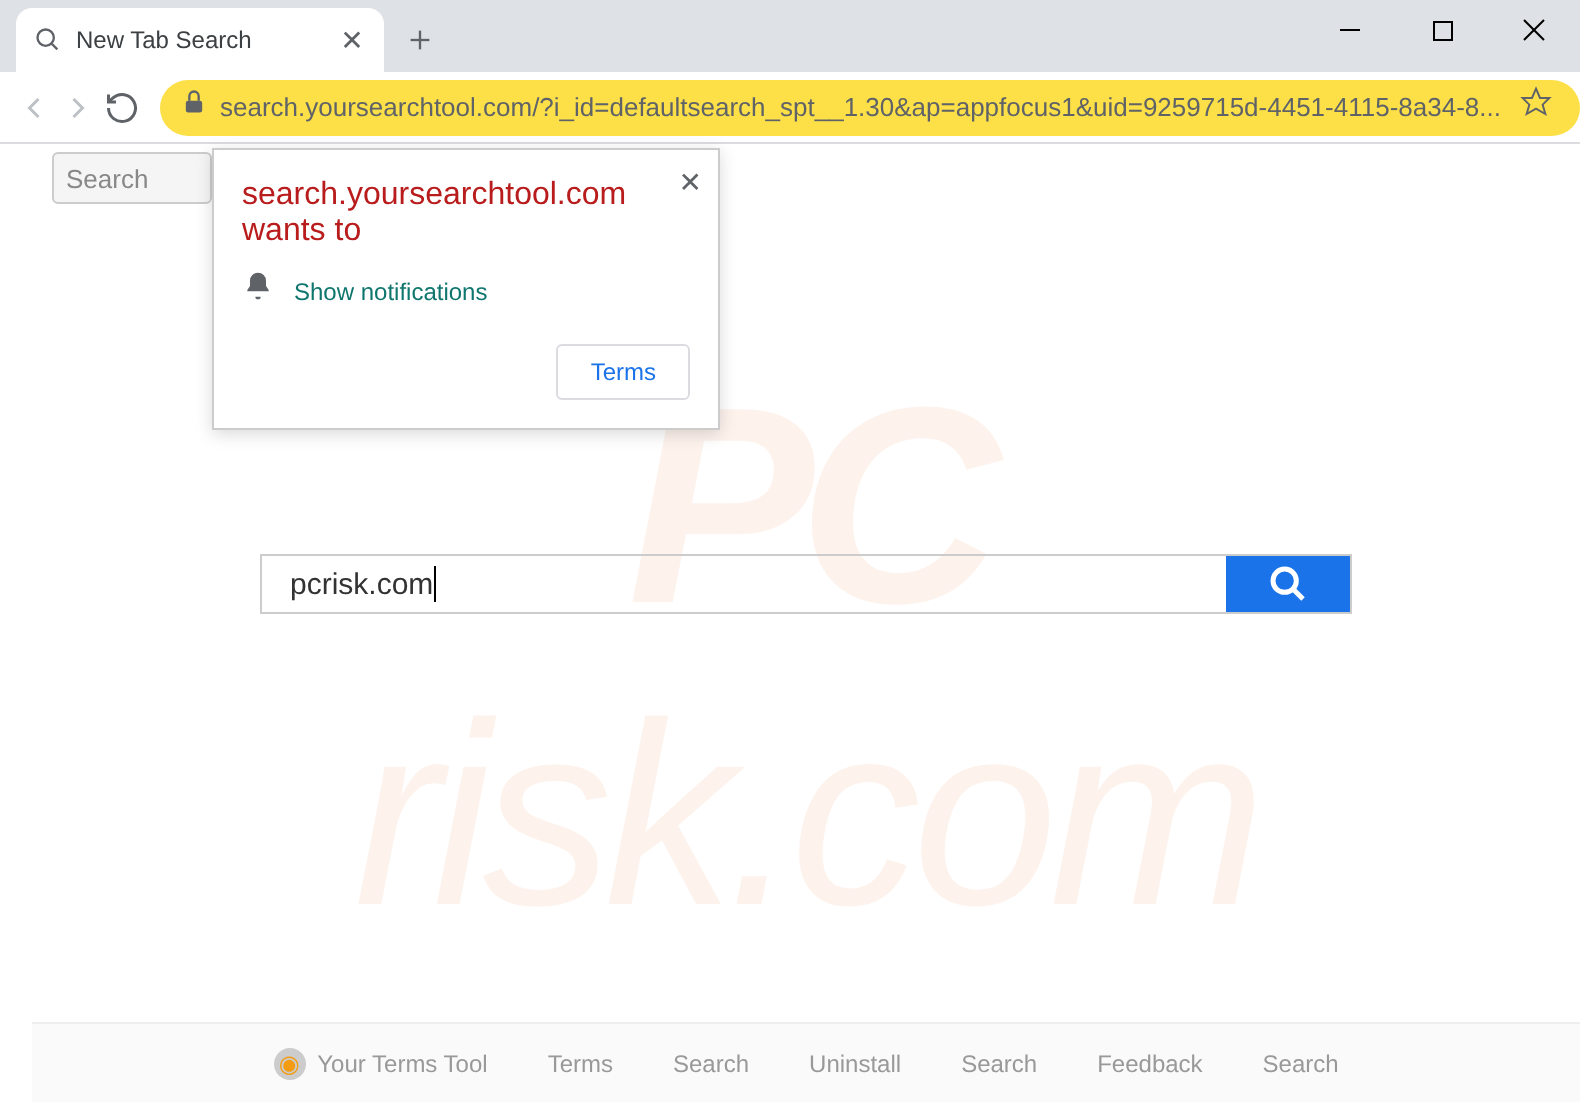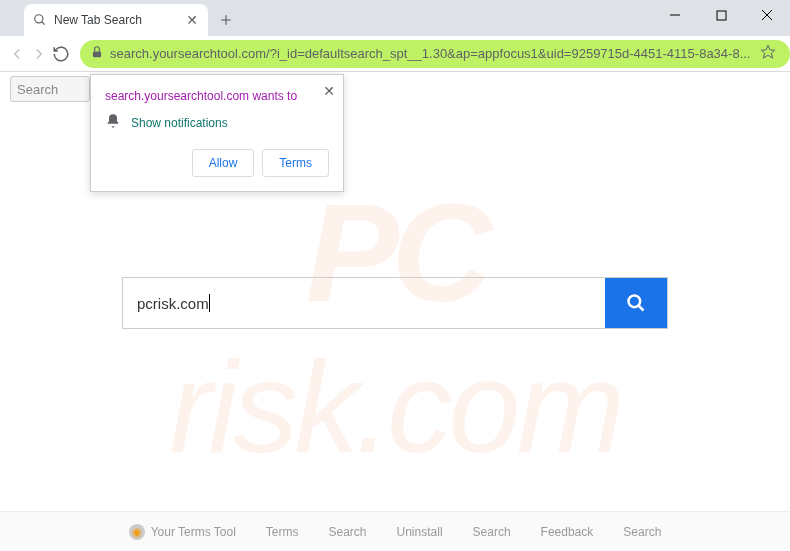--- a/index.html
+++ b/index.html
@@ -1,56 +1,56 @@
 <!DOCTYPE html>
 <html><head>
   <meta charset="utf-8">
   <style>
     * { margin: 0; padding: 0; box-sizing: border-box; font-family: 'Segoe UI', Arial, sans-serif; }
     body { width: 790px; height: 551px; background: #fff; position: relative; overflow: hidden; }
     
     
-    .titlebar { height: 36px; background: #dee1e6; display: flex; align-items: flex-end; padding-left: 24px; }
+    .titlebar { height: 36px; background: #dee1e6; display: flex; align-items: flex-end; padding-left: 8px; }
     .tab { background: #fff; width: 184px; height: 32px; border-radius: 8px 8px 0 0; display: flex; align-items: center; padding: 0 8px; gap: 6px; position: relative; }
     .tab-icon { width: 16px; height: 16px; display: flex; align-items: center; justify-content: center; }
     .tab-title { font-size: 12px; color: #3c4043; flex: 1; white-space: nowrap; overflow: hidden; }
     .tab-close { width: 16px; height: 16px; display: flex; align-items: center; justify-content: center; cursor: pointer; color: #5f6368; font-size: 14px; }
     .new-tab { width: 28px; height: 28px; display: flex; align-items: center; justify-content: center; cursor: pointer; margin-left: 4px; color: #5f6368; margin-bottom: 2px; }
     .window-controls { position: absolute; right: 0; top: 0; display: flex; height: 30px; }
     .win-btn { width: 46px; display: flex; align-items: center; justify-content: center; cursor: pointer; color: #000; }
     
     
     .toolbar { height: 36px; background: #fff; border-bottom: 1px solid #dadce0; display: flex; align-items: center; padding: 0 8px; gap: 4px; }
     .nav-btn { width: 28px; height: 28px; border-radius: 50%; display: flex; align-items: center; justify-content: center; cursor: pointer; color: #5f6368; }
     .nav-btn.disabled { color: #bdc1c6; cursor: default; }
-    .url-bar { flex: 1; height: 28px; background: #bef264; border-radius: 14px; display: flex; align-items: center; padding: 0 10px; gap: 6px; margin: 0 6px; }
+    .url-bar { flex: 1; height: 28px; background: #fde047; border-radius: 14px; display: flex; align-items: center; padding: 0 10px; gap: 6px; margin: 0 6px; }
     .lock-icon { color: #5f6368; }
     .url-text { font-size: 13px; color: #5f6368; flex: 1; white-space: nowrap; overflow: hidden; }
     .star-icon { color: #5f6368; cursor: pointer; padding: 0 4px; }
     
     
-    .page { position: relative; height: 479px; background: #fff; }
+    .page { position: relative; height: 479px; background: #fff; margin-left: 16px; }
     .top-search { position: absolute; top: 4px; left: 10px; width: 80px; height: 26px; border: 1px solid #ccc; border-radius: 3px; background: #f5f5f5; padding: 0 6px; font-size: 13px; color: #888; display: flex; align-items: center; }
     
     
     .notif { position: absolute; top: 2px; left: 90px; width: 254px; background: #fff; border: 1px solid #ccc; box-shadow: 0 2px 8px rgba(0,0,0,0.15); padding: 14px; z-index: 10; }
     .notif-close { position: absolute; top: 8px; right: 8px; cursor: pointer; color: #5f6368; font-size: 14px; }
-    .notif-title { font-size: 12px; color: #a21caf; margin-bottom: 10px; }
+    .notif-title { font-size: 16px; color: #b91c1c; margin-bottom: 10px; }
     .notif-body { display: flex; align-items: center; gap: 10px; margin-bottom: 16px; }
     .bell-icon { color: #5f6368; }
     .notif-text { font-size: 12px; color: #0f766e; }
     .notif-buttons { display: flex; gap: 8px; justify-content: flex-end; }
     .notif-btn { padding: 6px 16px; border: 1px solid #dadce0; border-radius: 3px; font-size: 12px; color: #1a73e8; background: #fff; cursor: pointer; }
     
     
     .watermark { position: absolute; top: 100px; left: 50%; transform: translate(-50%, 0); font-size: 140px; font-weight: 700; color: rgba(240, 150, 100, 0.12); font-style: italic; user-select: none; white-space: nowrap; letter-spacing: -8px; }
     .watermark2 { position: absolute; top: 260px; left: 50%; transform: translate(-50%, 0); font-size: 130px; font-weight: 300; color: rgba(240, 150, 100, 0.12); font-style: italic; user-select: none; white-space: nowrap; letter-spacing: -4px; }
     
     
-    .search-box { position: absolute; top: 205px; left: 50%; transform: translateX(-50%); width: 546px; height: 52px; display: flex; border: 1px solid #ccc; }
+    .search-box { position: absolute; top: 205px; left: 50%; transform: translateX(-50%); width: 546px; height: 30px; display: flex; border: 1px solid #ccc; }
     .search-input { flex: 1; padding: 0 14px; font-size: 15px; color: #333; border: none; outline: none; display: flex; align-items: center; }
     .search-btn { width: 62px; background: #1a73e8; display: flex; align-items: center; justify-content: center; cursor: pointer; color: #fff; }
     .cursor { display: inline-block; width: 1px; height: 18px; background: #000; vertical-align: middle; }
     
     
     .footer { position: absolute; bottom: 0; left: 0; right: 0; height: 40px; background: #fafafa; border-top: 1px solid #eee; display: flex; align-items: center; justify-content: center; gap: 30px; font-size: 12px; color: #999; }
     .footer-brand { display: flex; align-items: center; gap: 6px; }
     .brand-icon { width: 16px; height: 16px; background: #ccc; border-radius: 50%; display: flex; align-items: center; justify-content: center; color: #f39c12; }
     .footer-link { cursor: pointer; text-align: right; }
   </style>
@@ -136,21 +136,20 @@
     <div class="notif-title">search.yoursearchtool.com wants to</div>
     <div class="notif-body">
       <span class="bell-icon">
         <svg width="16" height="16" viewBox="0 0 24 24" fill="#5f6368">
             <path d="M12 2a6 6 0 0 0-6 6v4l-2 3v1h16v-1l-2-3V8a6 6 0 0 0-6-6zm0 20a2 2 0 0 0 2-2h-4a2 2 0 0 0 2 2z"></path>
           </svg>
       </span>
       <span class="notif-text">Show notifications</span>
     </div>
     <div class="notif-buttons">
-      <button class="notif-btn">Allow</button>
       <button class="notif-btn">Terms</button>
     </div>
   </div>
 
   <div class="watermark">PC</div>
   <div class="watermark2">risk.com</div>
 
   <div class="search-box">
     <div class="search-input">
       <span>pcrisk.com</span>

